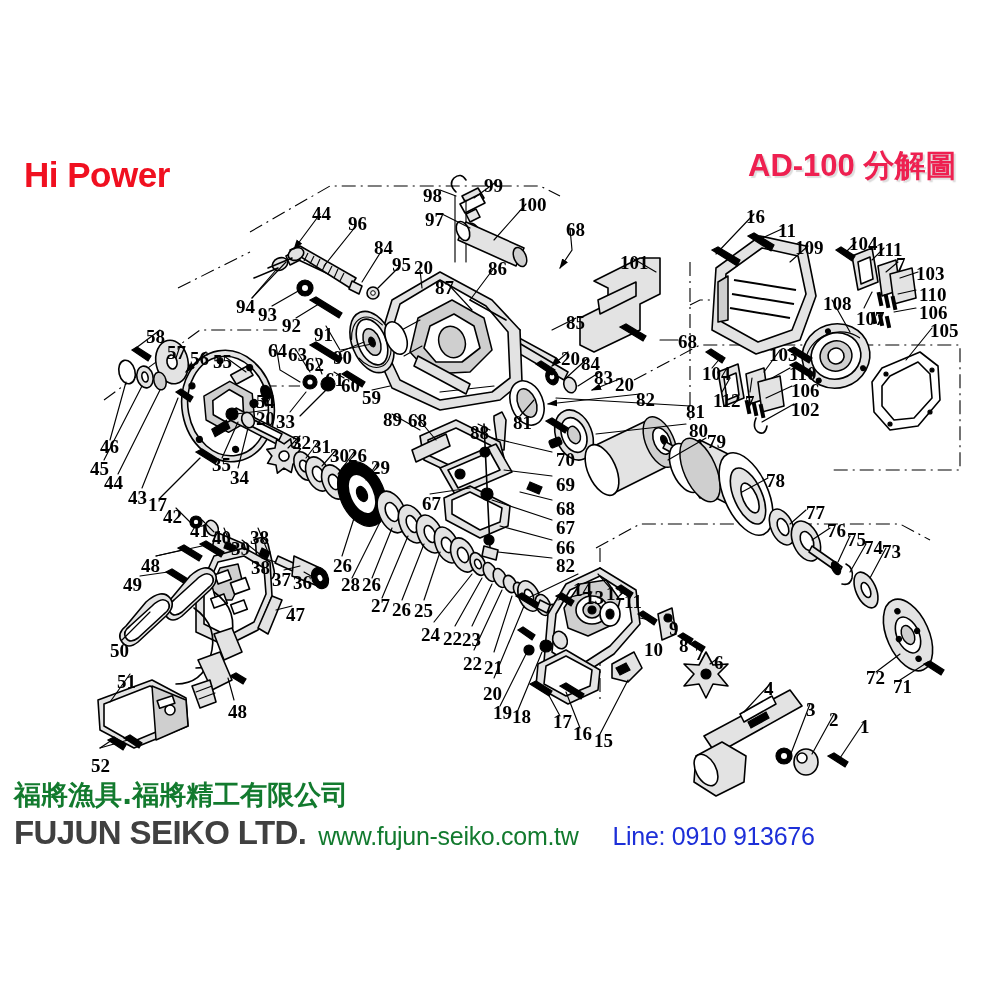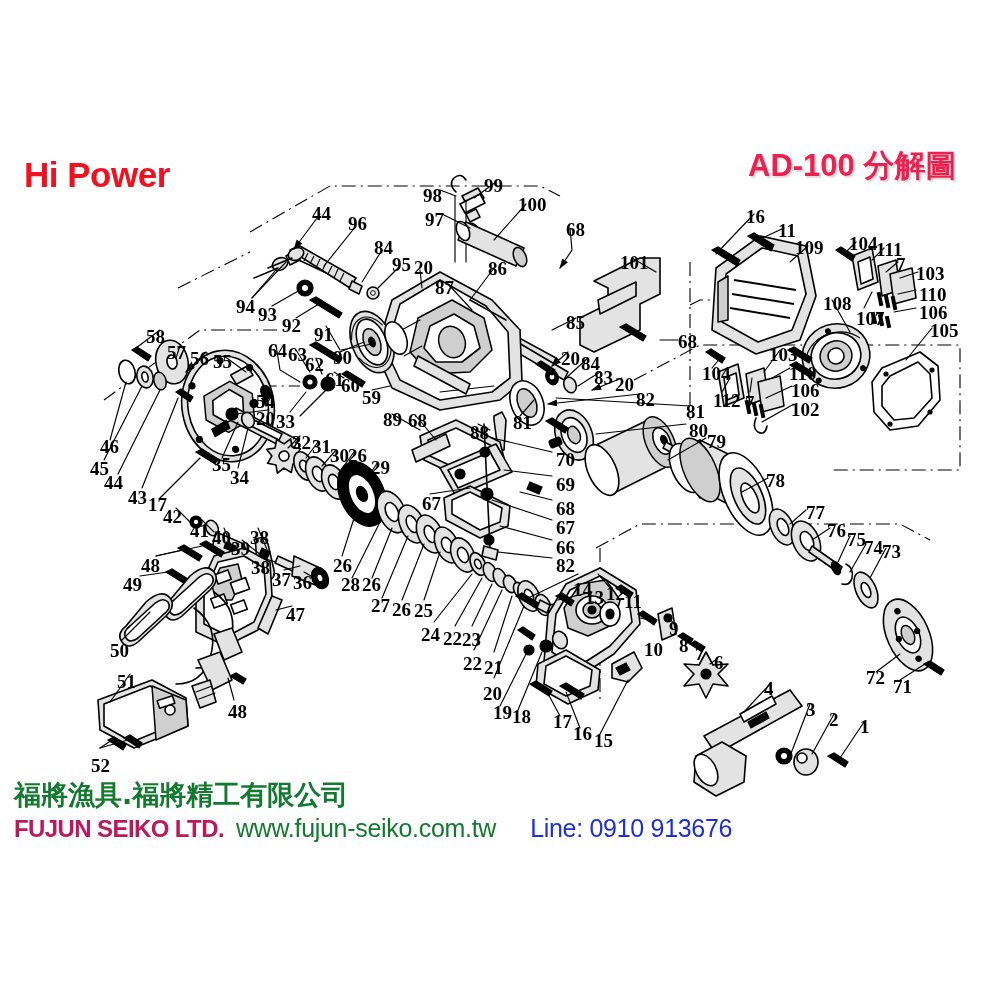--- a/index.html
+++ b/index.html
@@ -24,21 +24,21 @@
     text-shadow:2px 2px 1px rgba(180,180,180,.45);
   }
 
   
   .foot{position:absolute;left:0;width:1000px;white-space:nowrap;line-height:1;}
   .foot-cn{
     left:14px;top:781px;font-size:27px;font-weight:700;color:#127a2e;
     font-family:"DejaVu Sans","Liberation Sans",sans-serif;letter-spacing:0px;
   }
   .foot-row{left:14px;top:816px;display:flex;align-items:flex-end;}
-  .foot-brand{font-size:24px;font-weight:700;color:#be185d;letter-spacing:-0.6px;}
+  .foot-brand{font-size:33px;font-weight:700;color:#404040;letter-spacing:-0.6px;}
   .foot-url{font-size:25px;font-weight:400;color:#127a2e;margin-left:12px;letter-spacing:-0.3px;}
   .foot-line{font-size:25px;font-weight:500;color:#1d2fd8;margin-left:34px;letter-spacing:-0.3px;}
 
   
   .num{
     position:absolute;
     font-family:"Liberation Serif","DejaVu Serif",serif;
     font-weight:700;font-size:19px;color:#000;line-height:1;
     white-space:nowrap;
   }

